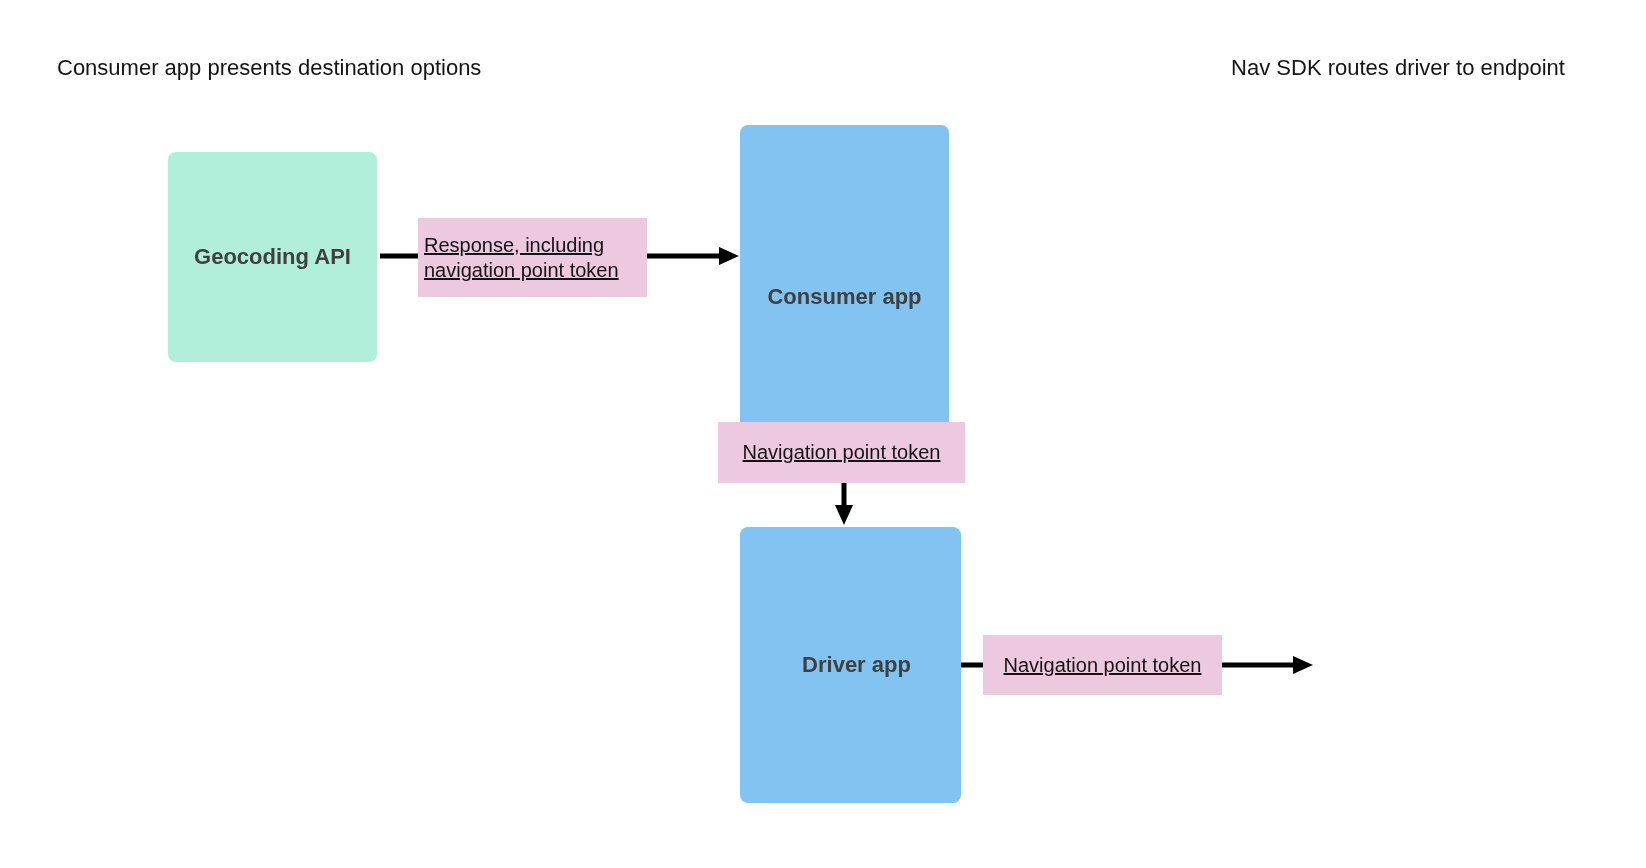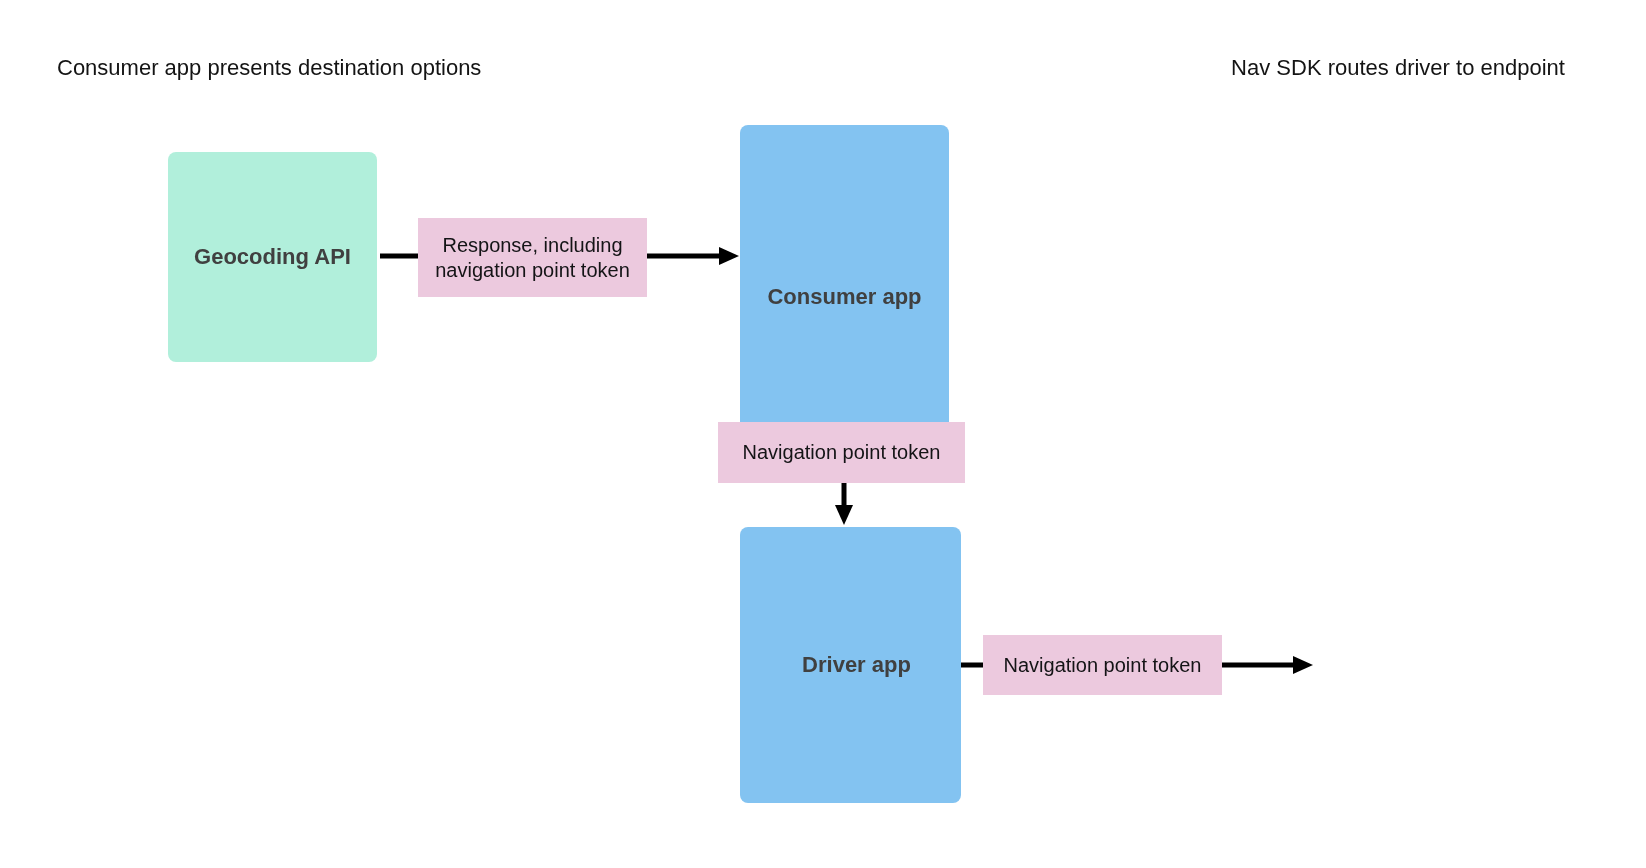--- a/index.html
+++ b/index.html
@@ -33,23 +33,23 @@
     text-align:center;
   }
   .edge-label {
     position:absolute;
     display:flex;
     align-items:center;
     justify-content:center;
     font-size:20px;
     line-height:25px;
     color:#141416;
-    text-align:center;
     box-sizing:border-box;
     padding:0 6px;
+    text-decoration:underline;
   }
   
   #hdr-1 { left:57px; }
   #hdr-2 { left:845px; }
   #hdr-3 { left:1398px; }
   #node-geocoding { left:168px; top:152px; width:209px; height:210px; }
   #node-consumer  { left:740px; top:125px; width:209px; height:344px; }
   #node-driver    { left:740px; top:527px; width:209px; height:276px; }
   #node-navsdk    { left:1315px; top:562px; width:208px; height:206px; }
   #elabel-1 { left:418px; top:218px; width:229px; height:79px; }

